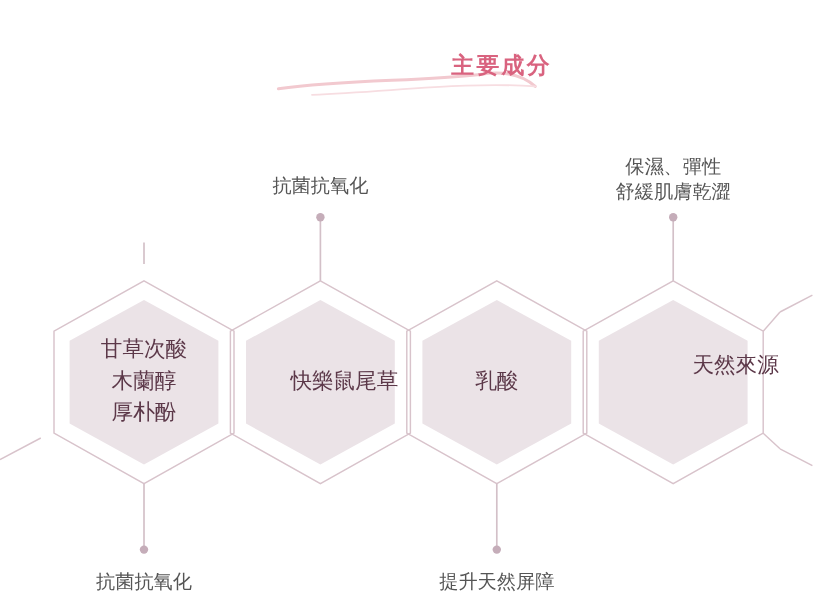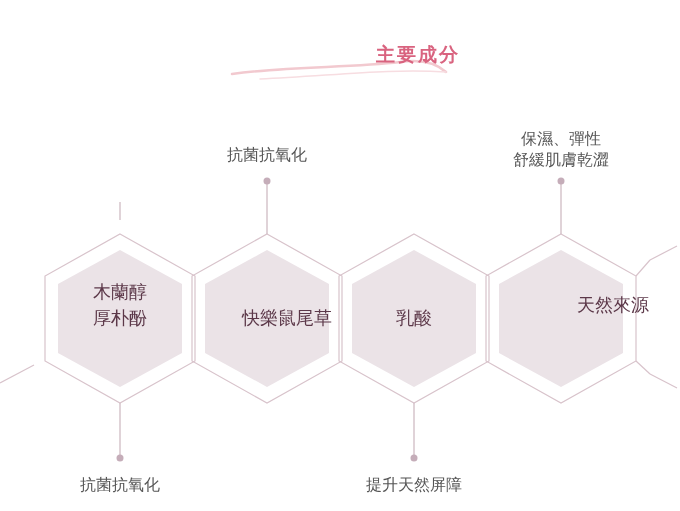--- a/index.html
+++ b/index.html
@@ -66,20 +66,21 @@
     <polygon points="561,234 636,276 636,361 561,403 486,361 486,276" fill="none" stroke="#d8c3cb" stroke-width="1.2"></polygon>
     <polygon points="561,250 623,284 623,353 561,387 499,353 499,284" fill="#ebe3e7"></polygon>
     <line x1="561" y1="181" x2="561" y2="234" stroke="#d3c0c8" stroke-width="1.4"></line>
     <circle cx="561" cy="181" r="3.5" fill="#c5adb9"></circle>
     <line x1="636" y1="276" x2="650" y2="260" stroke="#d8c3cb" stroke-width="1.2"></line>
     <line x1="636" y1="361" x2="650" y2="374" stroke="#d8c3cb" stroke-width="1.2"></line>
   </g>
 </svg>
 
 <div class="hex-label" style="left:58px; top:279px;">
+  <div>甘草次酸</div>
   <div>木蘭醇</div>
   <div>厚朴酚</div>
 </div>
 <div class="hex-label" style="left:205px; top:305px;padding-left:20px;">
   <div>快樂鼠尾草</div>
 </div>
 <div class="hex-label" style="left:352px; top:305px;">
   <div>乳酸</div>
 </div>
 <div class="hex-label" style="left:511px; top:292px;padding-left:40px;">

